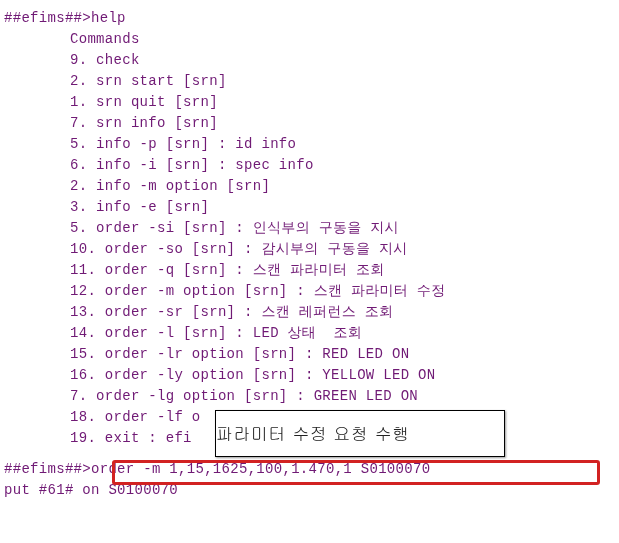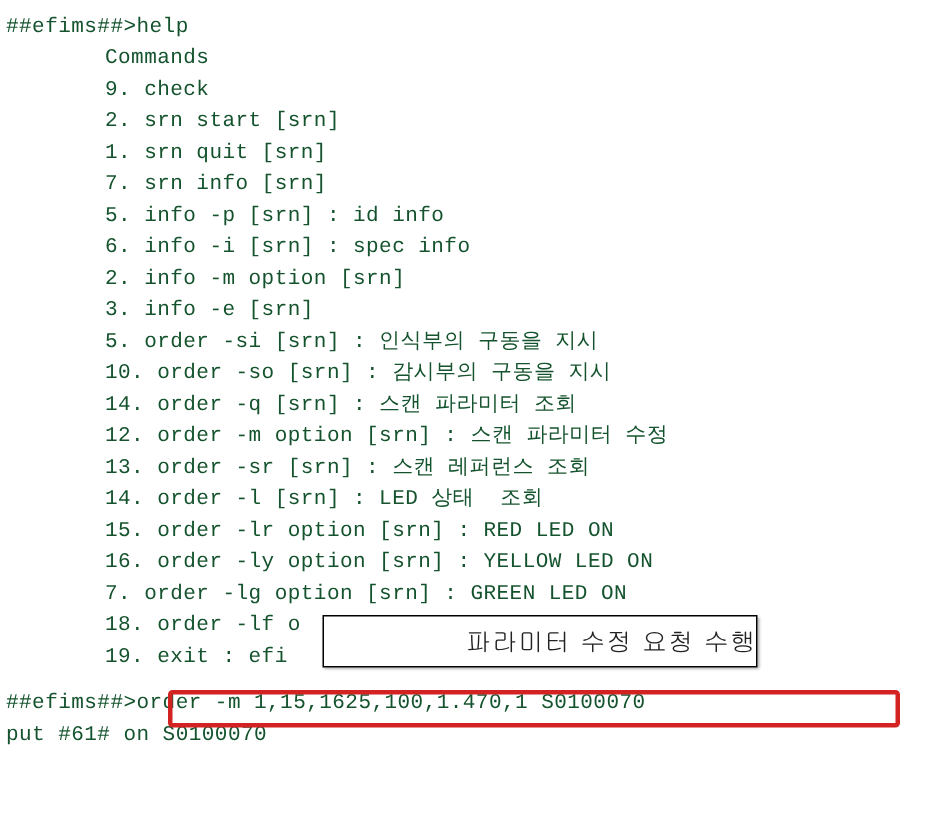--- a/index.html
+++ b/index.html
@@ -12,35 +12,35 @@
       font-size: 14px;
       line-height: 1.5;
       background: #ffffff;
       color: #222222;
       padding: 8px 4px;
       width: 619px;
       position: relative;
     }
     .terminal-line {
       white-space: pre;
-      color: #14532d;
+      color: #701a75;
       letter-spacing: 0.3px;
     }
     .annotation-box {
       position: absolute;
       top: 410px;
       left: 215px;
       width: 290px;
-      height: 35px;
+      height: 47px;
       background: #ffffff;
       border: 1px solid #000000;
       box-shadow: 1px 1px 2px rgba(0,0,0,0.4);
       display: flex;
       align-items: center;
-      justify-content: flex-end;
+      justify-content: flex-start;
       font-family: Gulim, "Malgun Gothic", sans-serif;
       font-size: 17px;
       letter-spacing: 0.5px;
     }
     .highlight-box {
       position: absolute;
       top: 460px;
       left: 112px;
       width: 488px;
       height: 25px;
@@ -66,21 +66,21 @@
 <div class="terminal-line indent">9. check</div>
 <div class="terminal-line indent">2. srn start [srn]</div>
 <div class="terminal-line indent">1. srn quit [srn]</div>
 <div class="terminal-line indent">7. srn info [srn]</div>
 <div class="terminal-line indent">5. info -p [srn] : id info</div>
 <div class="terminal-line indent">6. info -i [srn] : spec info</div>
 <div class="terminal-line indent">2. info -m option [srn]</div>
 <div class="terminal-line indent">3. info -e [srn]</div>
 <div class="terminal-line indent">5. order -si [srn] : 인식부의 구동을 지시</div>
 <div class="terminal-line indent">10. order -so [srn] : 감시부의 구동을 지시</div>
-<div class="terminal-line indent">14. order -q [srn] : 스캔 파라미터 조회</div>
+<div class="terminal-line indent">11. order -q [srn] : 스캔 파라미터 조회</div>
 <div class="terminal-line indent">12. order -m option [srn] : 스캔 파라미터 수정</div>
 <div class="terminal-line indent">13. order -sr [srn] : 스캔 레퍼런스 조회</div>
 <div class="terminal-line indent">14. order -l [srn] : LED 상태  조회</div>
 <div class="terminal-line indent">15. order -lr option [srn] : RED LED ON</div>
 <div class="terminal-line indent">16. order -ly option [srn] : YELLOW LED ON</div>
 <div class="terminal-line indent">7. order -lg option [srn] : GREEN LED ON</div>
 <div class="terminal-line indent">18. order -lf o</div>
 <div class="terminal-line indent">19. exit : efi</div>
 <div class="spacer"></div>
 <div class="terminal-line prompt-row">##efims##&gt;order -m 1,15,1625,100,1.470,1 S0100070</div>

